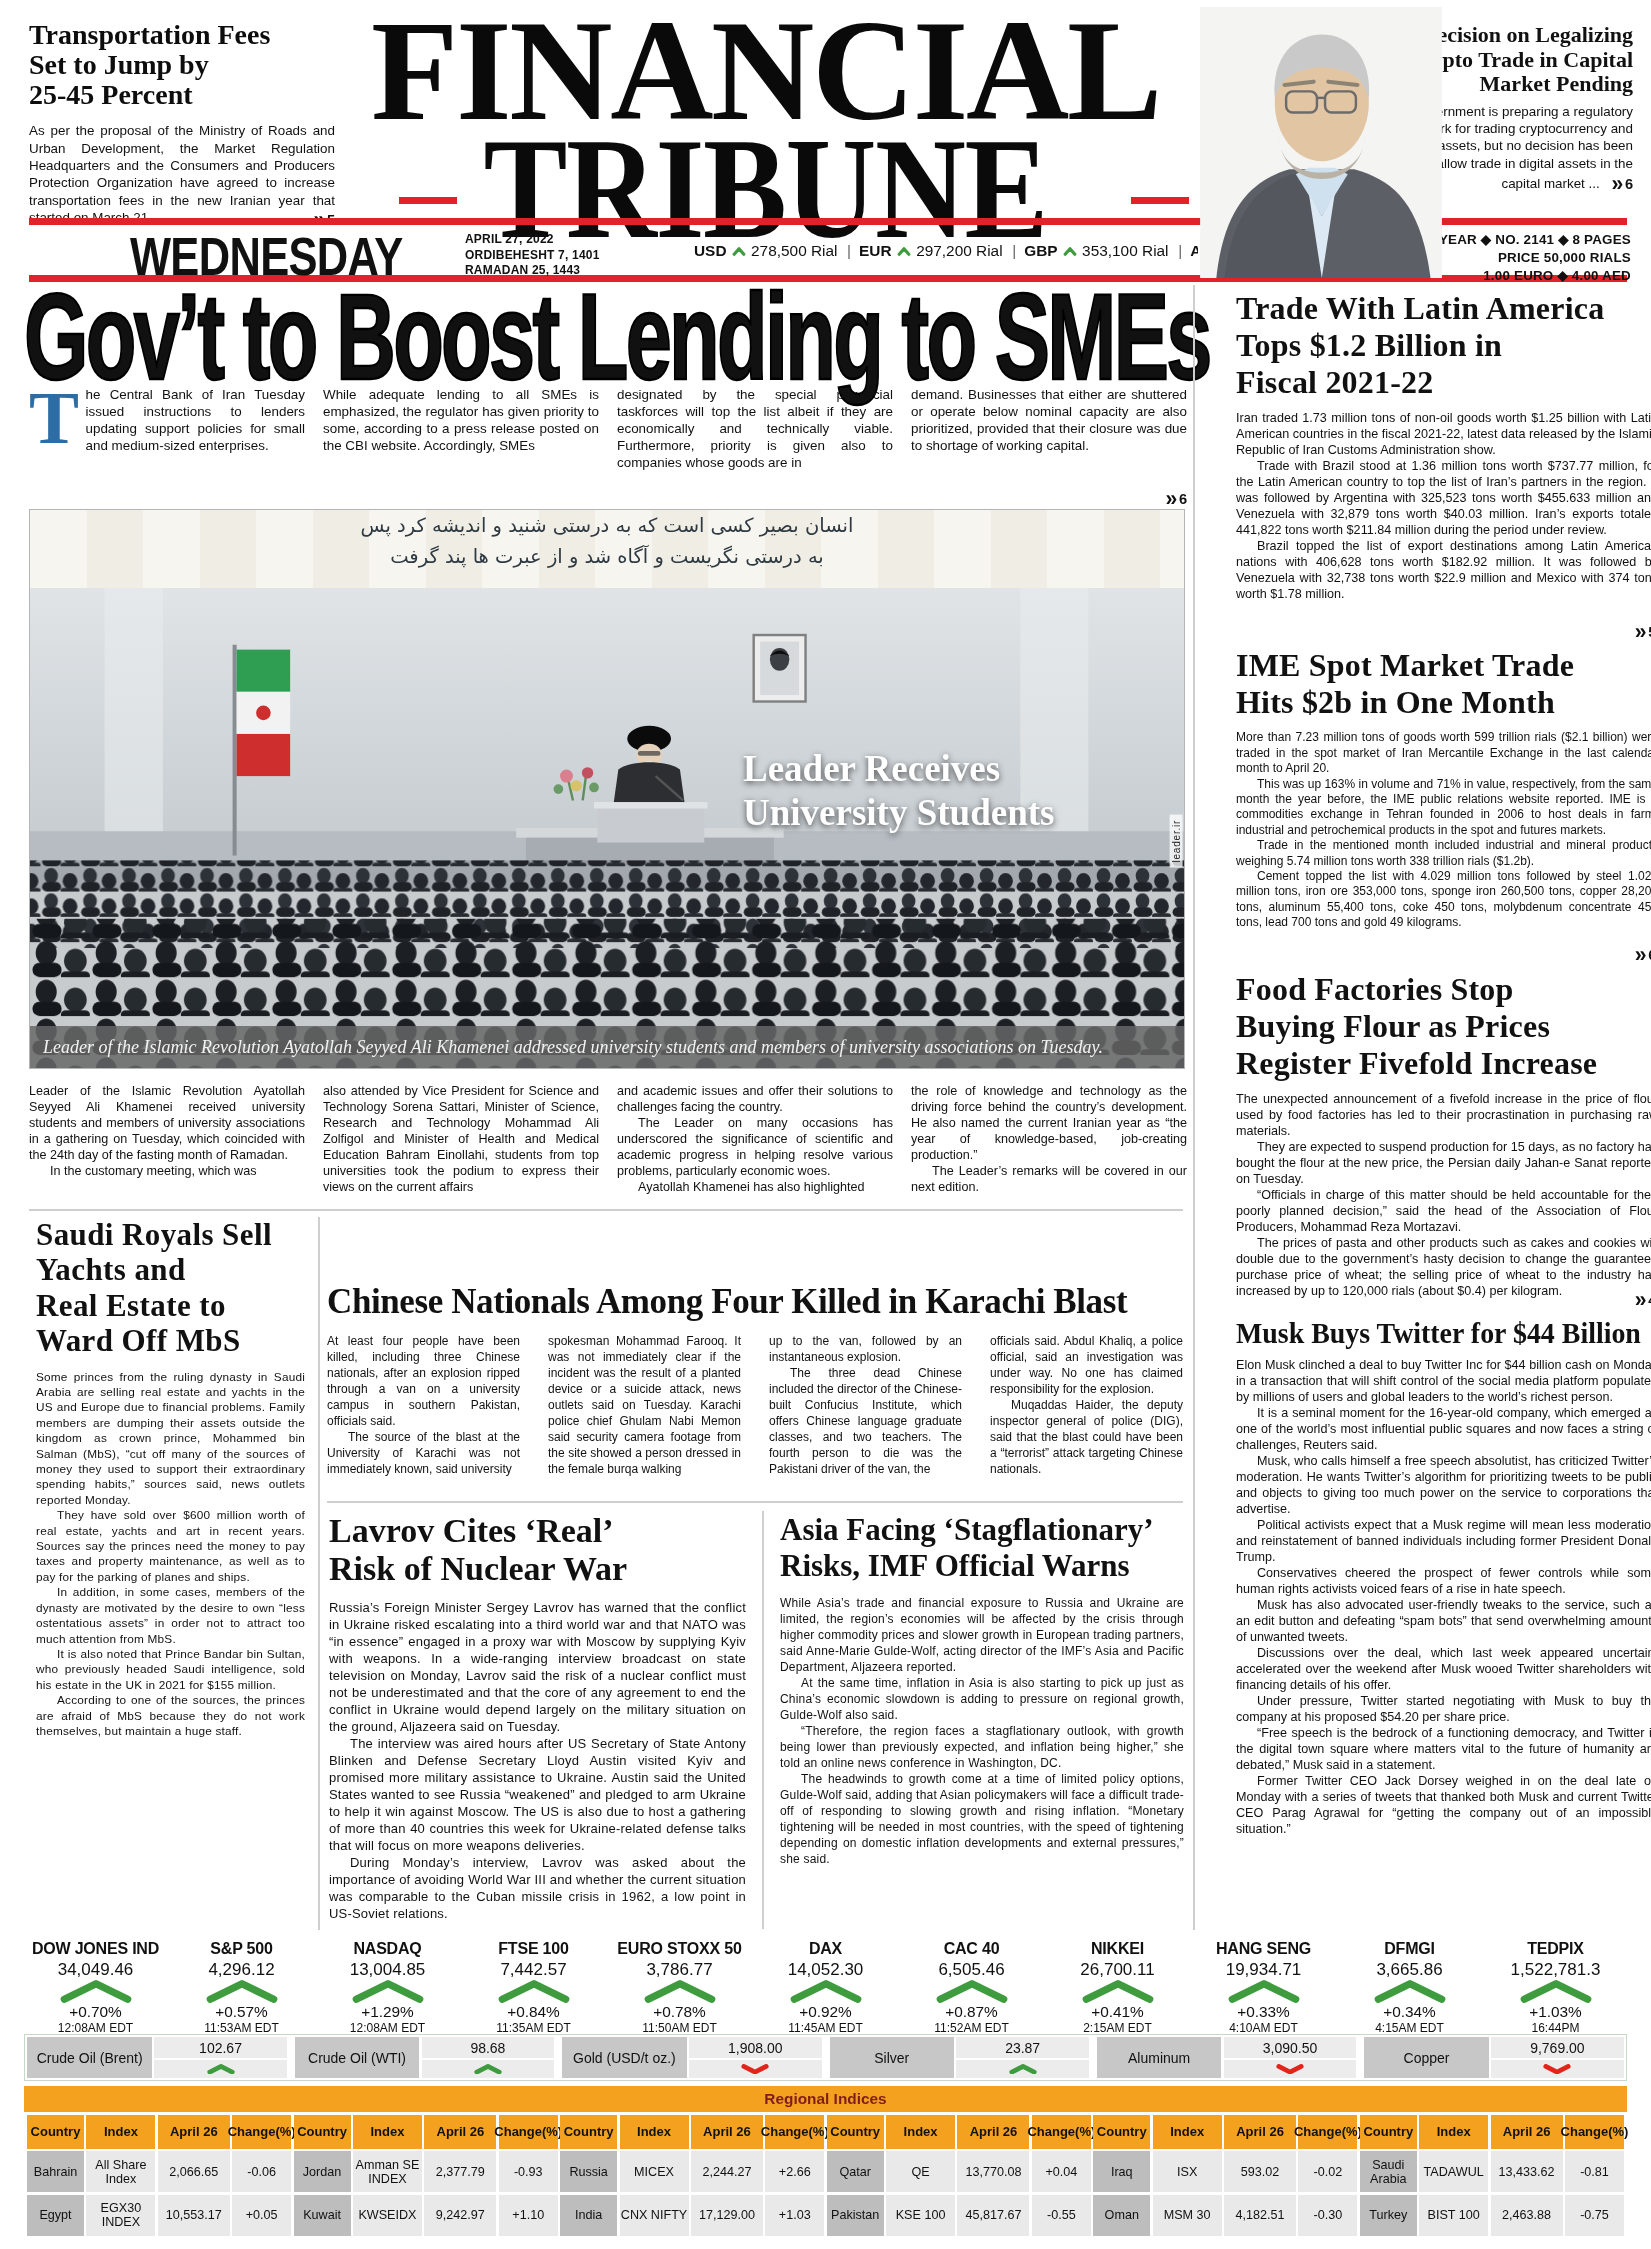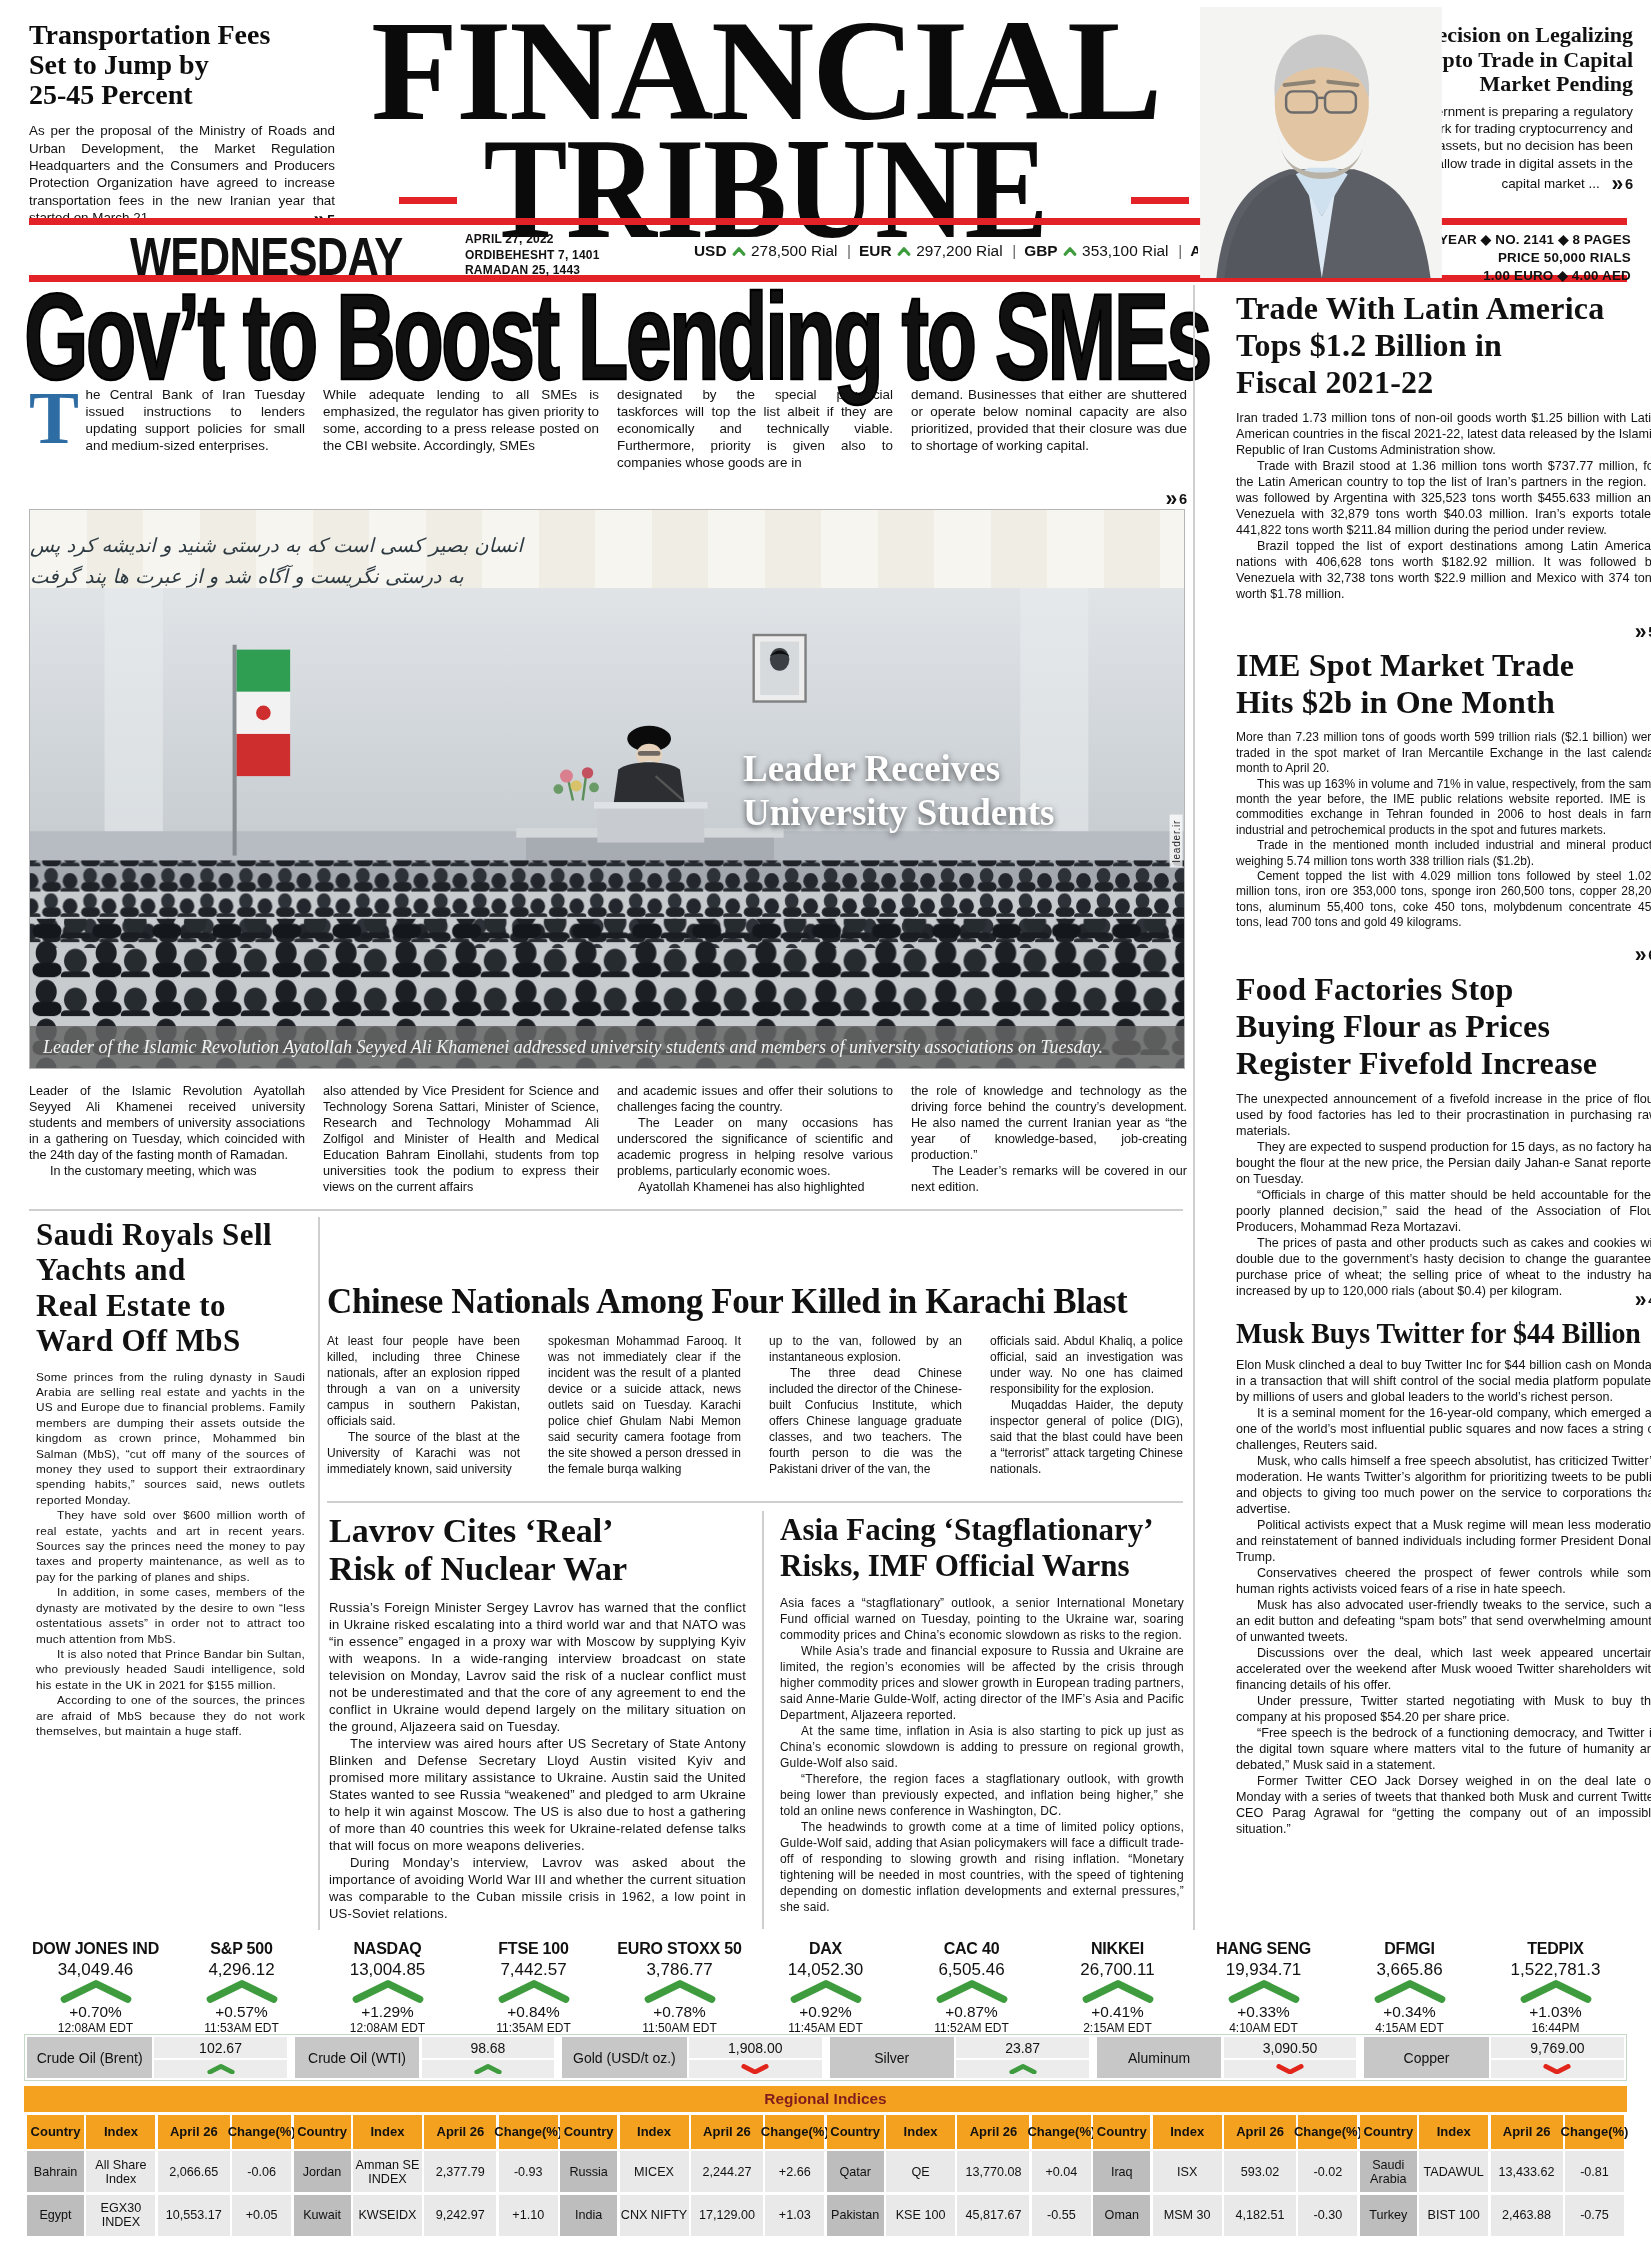--- a/index.html
+++ b/index.html
@@ -33,21 +33,21 @@
   .ticker b{font-weight:700;}
   .tsep{color:#666;margin:0 8px;font-weight:400;}
   .titem{margin-right:1.6px;}
   
   .lead-h{font-weight:700;font-size:122px;line-height:.95;letter-spacing:-4px;white-space:nowrap;display:inline-block;transform:scaleX(.68);transform-origin:left top;-webkit-text-stroke:2.4px #000;}
   .cols{display:flex;gap:18px;}
   .col{width:276px;font-size:13.4px;line-height:17px;}
   .dropcap{float:left;font-family:"Liberation Serif",serif;font-weight:700;font-size:75px;line-height:.78;color:#2e6ca4;margin:3.2px 6.5px 0 0;}
   
   .photo{border:0.8px solid #b5b5b5;background:#dfe2e5;}
-  .pband{height:78px;background:repeating-linear-gradient(90deg,#f7f5f0 0 57px,#f0ede5 57px 113px);text-align:left;color:#2e3a42;font-family:"DejaVu Sans",sans-serif;padding-top:20px;box-sizing:border-box;font-style:italic;}
+  .pband{height:78px;background:repeating-linear-gradient(90deg,#f7f5f0 0 57px,#f0ede5 57px 113px);text-align:center;color:#2e3a42;font-family:"DejaVu Sans",sans-serif;padding-top:0;box-sizing:border-box;}
   .pband div{font-size:19.5px;line-height:31px;}
   .pmain{position:relative;height:480px;overflow:hidden;}
   .scene{position:absolute;left:0;top:0;width:100%;height:100%;}
   .ovl{position:absolute;left:713px;top:159px;width:438px;color:#fff;font-family:"Liberation Serif",serif;font-weight:700;font-size:37px;line-height:1.2;text-shadow:0 1.6px 6.5px rgba(0,0,0,.65);}
   .pcap{position:absolute;left:0;right:0;bottom:0;height:42px;background:rgba(102,102,102,.84);color:#f3f3f3;font-family:"Liberation Serif",serif;font-style:italic;font-size:18px;line-height:42px;padding-left:13px;box-sizing:border-box;white-space:nowrap;overflow:hidden;}
   .pcred{position:absolute;right:1.6px;top:227px;writing-mode:vertical-rl;transform:rotate(180deg);background:rgba(255,255,255,.75);color:#222;font-size:10px;padding:4.9px 0.8px;letter-spacing:0.8px;}
   
   .lcols .col{font-size:12.6px;line-height:16px;}
   
   .saudi-h{font-family:"Liberation Serif",serif;font-weight:700;font-size:31px;line-height:1.14;letter-spacing:0.4px;}
@@ -310,21 +310,20 @@
         <p>Russia’s Foreign Minister Sergey Lavrov has warned that the conflict in Ukraine risked escalating into a third world war and that NATO was “in essence” engaged in a proxy war with Moscow by supplying Kyiv with weapons. In a wide-ranging interview broadcast on state television on Monday, Lavrov said the risk of a nuclear conflict must not be underestimated and that the core of any agreement to end the conflict in Ukraine would depend largely on the military situation on the ground, Aljazeera said on Tuesday.</p>
         <p>The interview was aired hours after US Secretary of State Antony Blinken and Defense Secretary Lloyd Austin visited Kyiv and promised more military assistance to Ukraine. Austin said the United States wanted to see Russia “weakened” and pledged to arm Ukraine to help it win against Moscow. The US is also due to host a gathering of more than 40 countries this week for Ukraine-related defense talks that will focus on more weapons deliveries.</p>
         <p>During Monday’s interview, Lavrov was asked about the importance of avoiding World War III and whether the current situation was comparable to the Cuban missile crisis in 1962, a low point in US-Soviet relations.</p>
       </div>
   </div>
 
   <div class="abs" style="left:780px;top:1512px;width:404px;height:417px;overflow:hidden;">
     <div class="asia-h pre">Asia Facing ‘Stagflationary’
 Risks, IMF Official Warns</div>
     <div class="asia-b justify paras">
-        <p>Asia faces a “stagflationary” outlook, a senior International Monetary Fund official warned on Tuesday, pointing to the Ukraine war, soaring commodity prices and China’s economic slowdown as risks to the region.</p>
         <p>While Asia’s trade and financial exposure to Russia and Ukraine are limited, the region’s economies will be affected by the crisis through higher commodity prices and slower growth in European trading partners, said Anne-Marie Gulde-Wolf, acting director of the IMF’s Asia and Pacific Department, Aljazeera reported.</p>
         <p>At the same time, inflation in Asia is also starting to pick up just as China’s economic slowdown is adding to pressure on regional growth, Gulde-Wolf also said.</p>
         <p>“Therefore, the region faces a stagflationary outlook, with growth being lower than previously expected, and inflation being higher,” she told an online news conference in Washington, DC.</p>
         <p>The headwinds to growth come at a time of limited policy options, Gulde-Wolf said, adding that Asian policymakers will face a difficult trade-off of responding to slowing growth and rising inflation. “Monetary tightening will be needed in most countries, with the speed of tightening depending on domestic inflation developments and external pressures,” she said.</p>
       </div>
   </div>
 
   <div class="rail-art" style="top:290px;height:352px;">
     <div class="rail-h pre">Trade With Latin America
 Tops $1.2 Billion in

